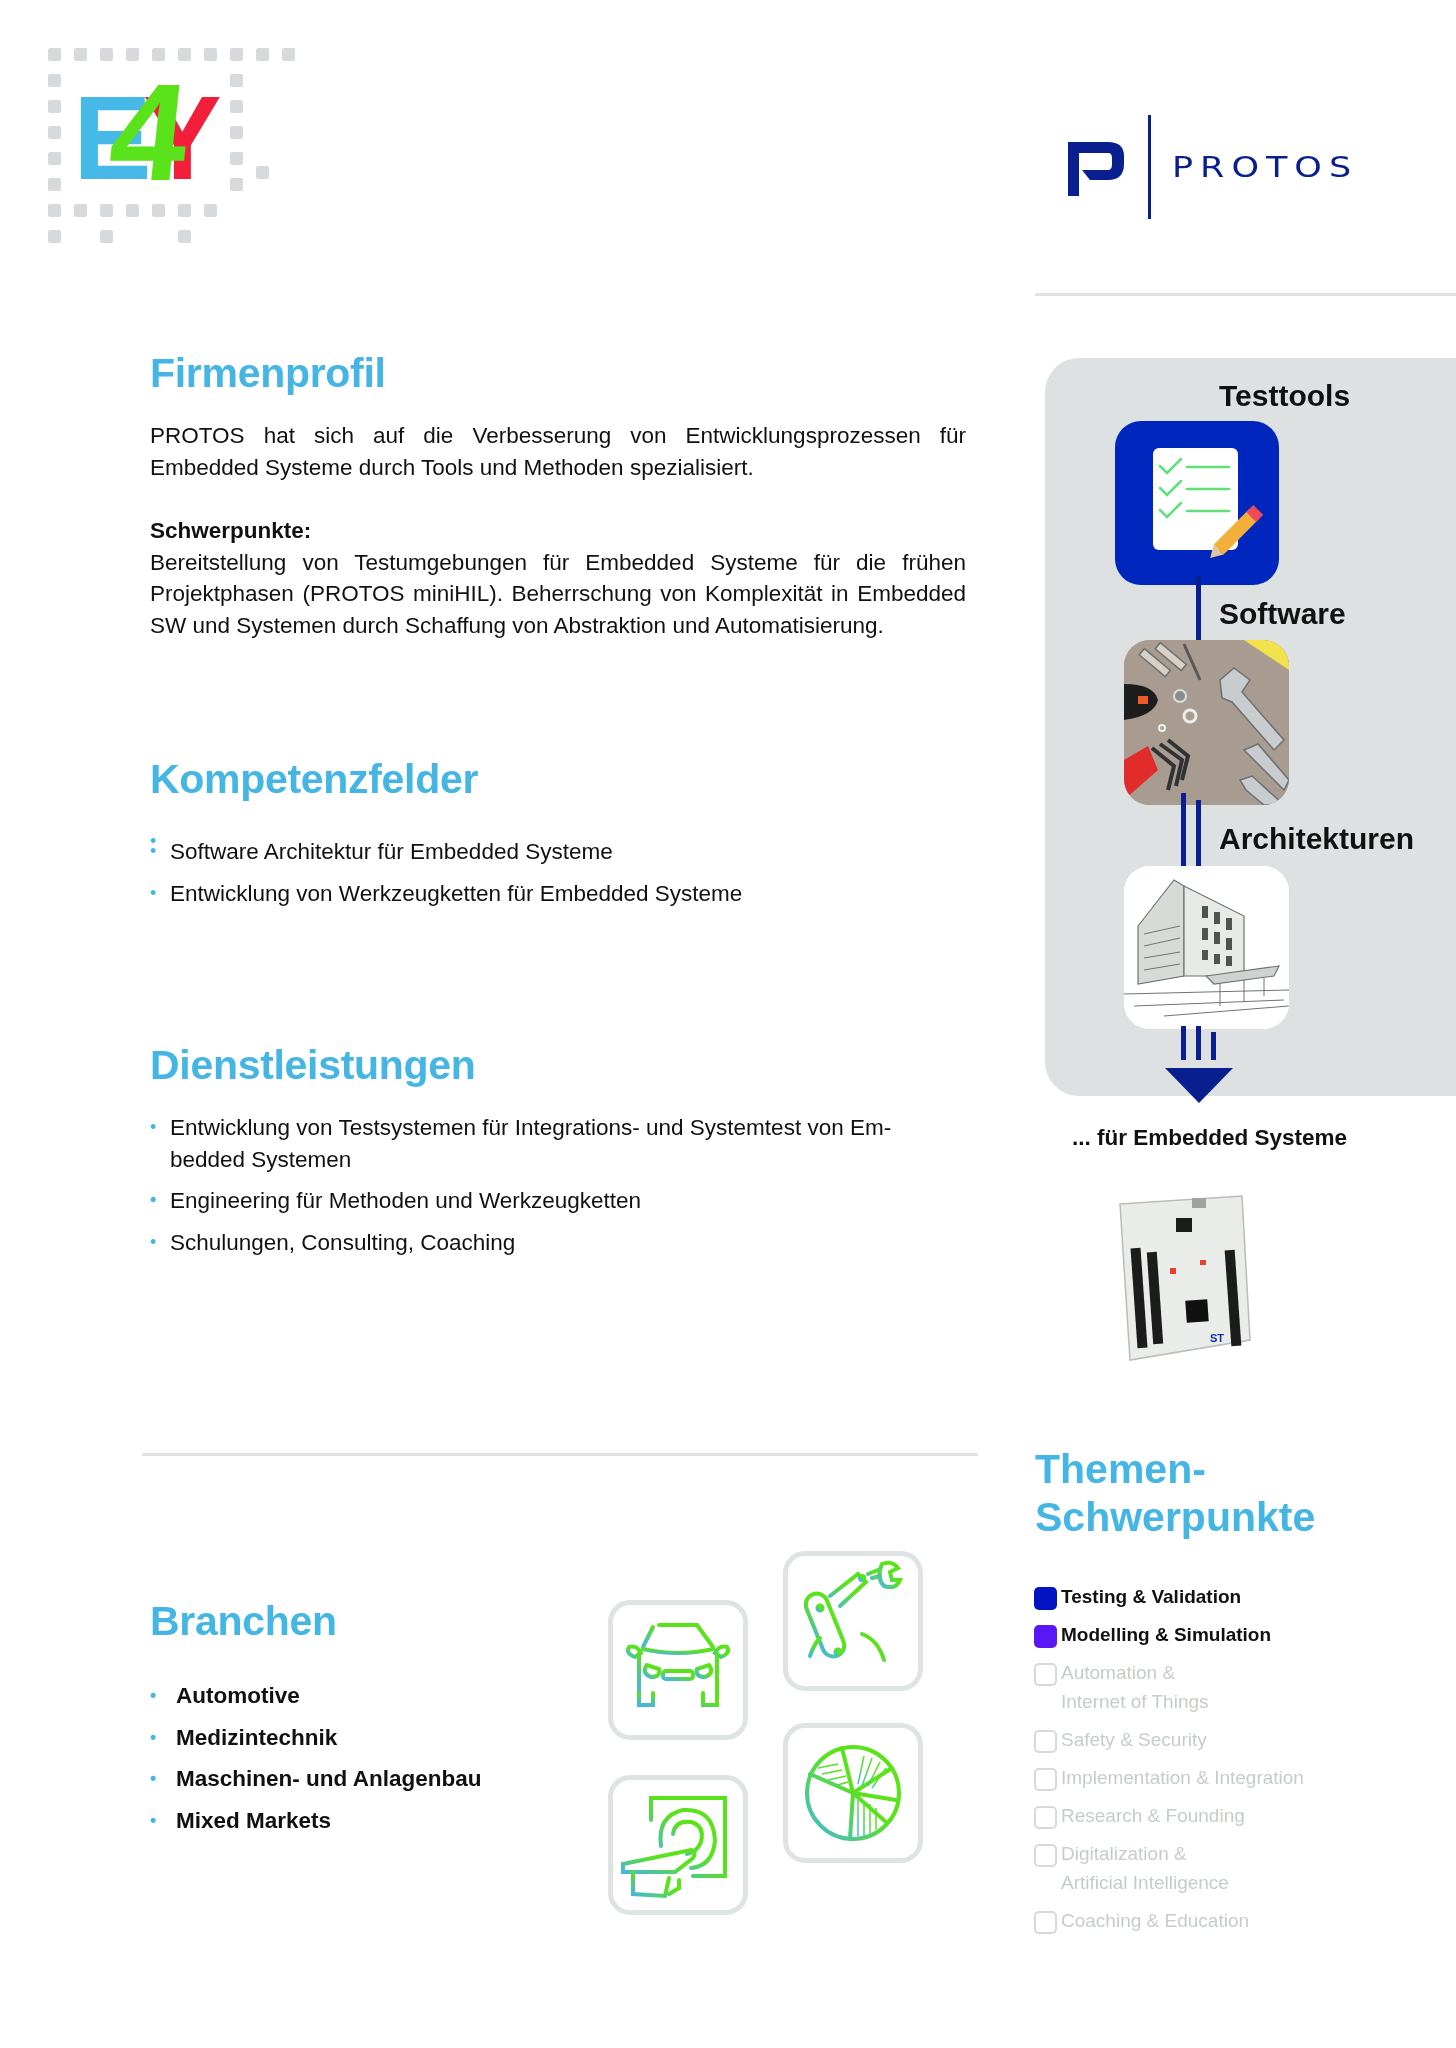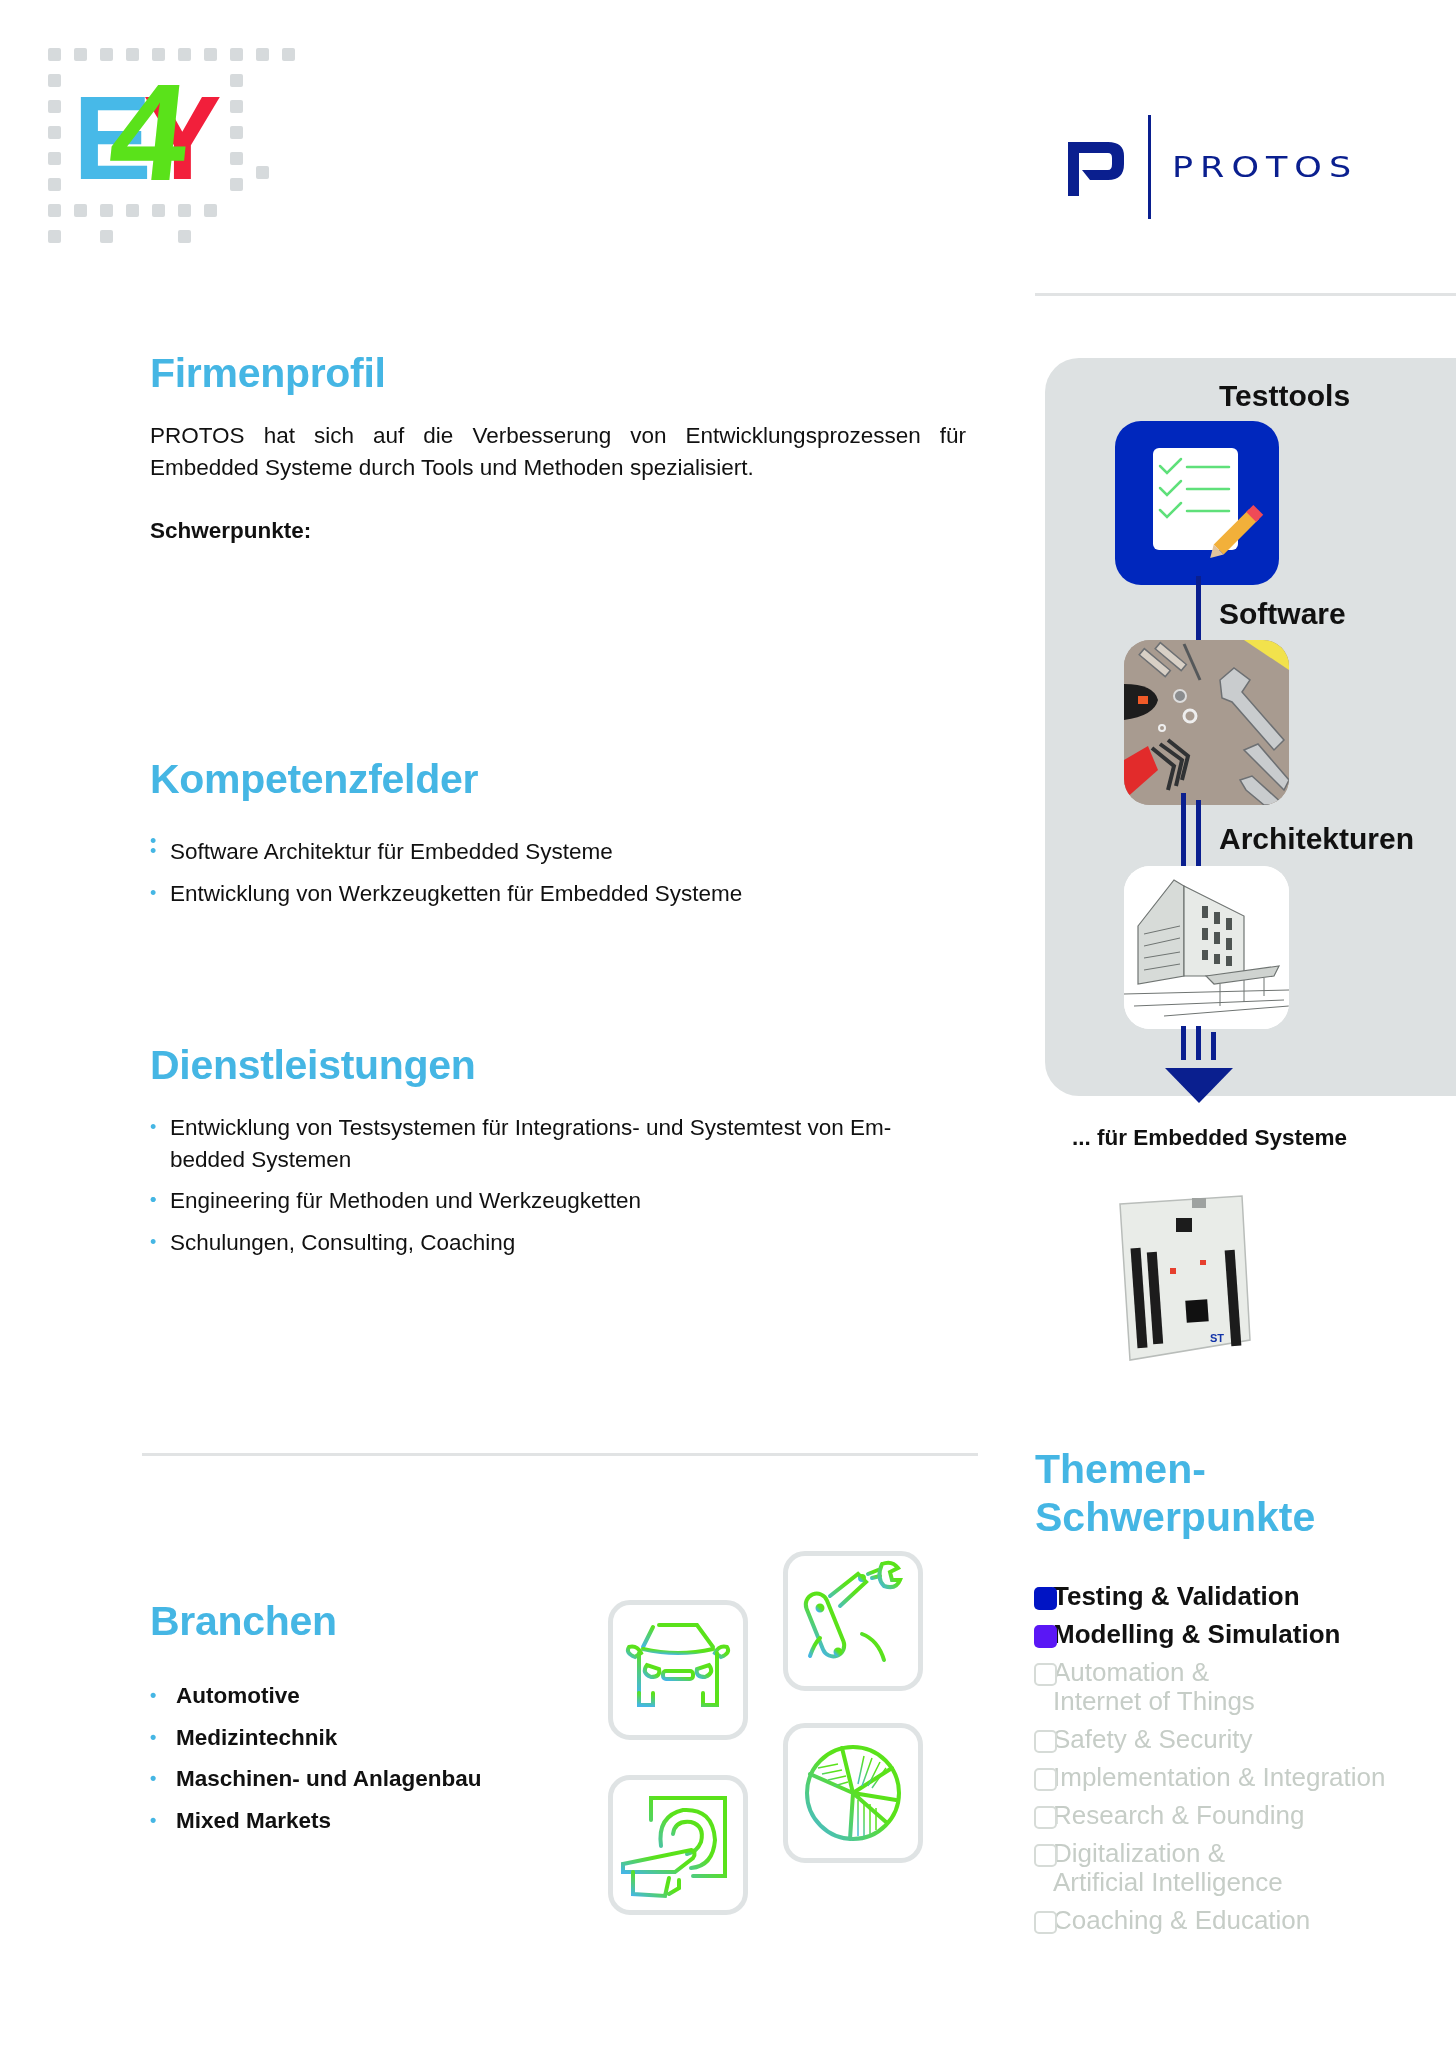--- a/index.html
+++ b/index.html
@@ -50,21 +50,21 @@
 
   .vline { position: absolute; width: 5px; background: #0a1f8f; }
   .arrow-down { position: absolute; left: 1165px; top: 1068px; width: 0; height: 0; border-left: 34px solid transparent; border-right: 34px solid transparent; border-top: 35px solid #0a1f8f; }
 
   .embedded-label { position: absolute; left: 1072px; top: 1125px; font-weight: bold; font-size: 22.5px; color: #111; }
   .board { position: absolute; left: 1112px; top: 1190px; width: 140px; height: 175px; }
 
   
   .themen-title { position: absolute; left: 1035px; top: 1445px; color: #45b6e4; font-weight: bold; font-size: 41px; line-height: 48px; }
   .topic-list { position: absolute; left: 1034px; top: 1582px; width: 420px; }
-  .topic { position: relative; padding-left: 19px; font-size: 26px; line-height: 29px; margin-bottom: 9px; }
+  .topic { position: relative; padding-left: 27px; font-size: 19px; line-height: 29px; margin-bottom: 9px; }
   .topic .chk { position: absolute; left: 0; top: 5px; width: 23px; height: 23px; border-radius: 5px; }
   .topic.on { font-weight: bold; color: #111; }
   .topic.off { color: #c6cdc7; }
   .topic.off .chk { border: 2.5px solid #d6dbd7; background: #fff; }
 
   
   .b-icon { position: absolute; width: 140px; height: 140px; border: 5px solid #dfe3e4; border-radius: 22px; background: #fff; }
 </style>
 </head>
 <body>
@@ -116,20 +116,21 @@
   <div class="protos-bar"></div>
   <div class="protos-word">PROTOS</div>
 </div>
 
 <div class="abs top-divider"></div>
 
 <h1 class="h-section" style="top:350px">Firmenprofil</h1>
 <p class="para" style="top:420px">PROTOS hat sich auf die Verbesserung von Entwicklungsprozessen für Embedded Systeme durch Tools und Methoden spezialisiert.</p>
 <div class="para" style="top:515px">
   <b>Schwerpunkte:</b>
+  <div>Bereitstellung von Testumgebungen für Embedded Systeme für die frühen Projektphasen (PROTOS miniHIL). Beherrschung von Komplexität in Embedded SW und Systemen durch Schaffung von Abstraktion und Automatisierung.</div>
 </div>
 
 <h2 class="h-section" style="top:756px">Kompetenzfelder</h2>
 <ul class="blist k" style="top:826px">
   <li><span class="bullet">•</span></li>
   <li><span class="bullet">•</span><span>Software Architektur für Embedded Systeme</span></li>
   <li><span class="bullet">•</span><span>Entwicklung von Werkzeugketten für Embedded Systeme</span></li>
 </ul>
 
 <h2 class="h-section" style="top:1042px">Dienstleistungen</h2>

